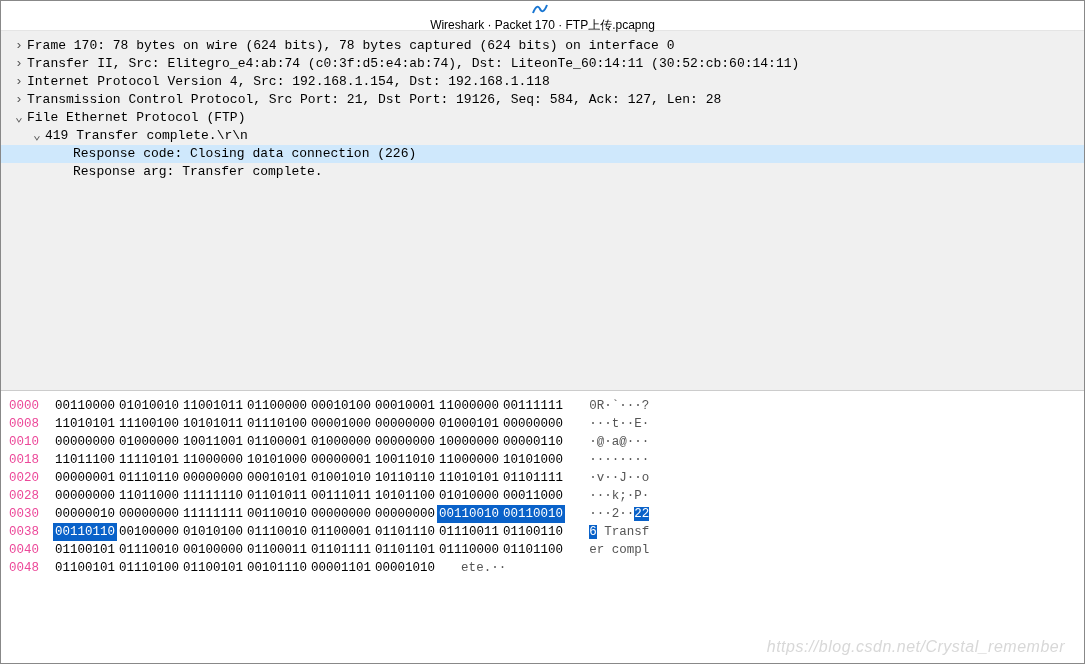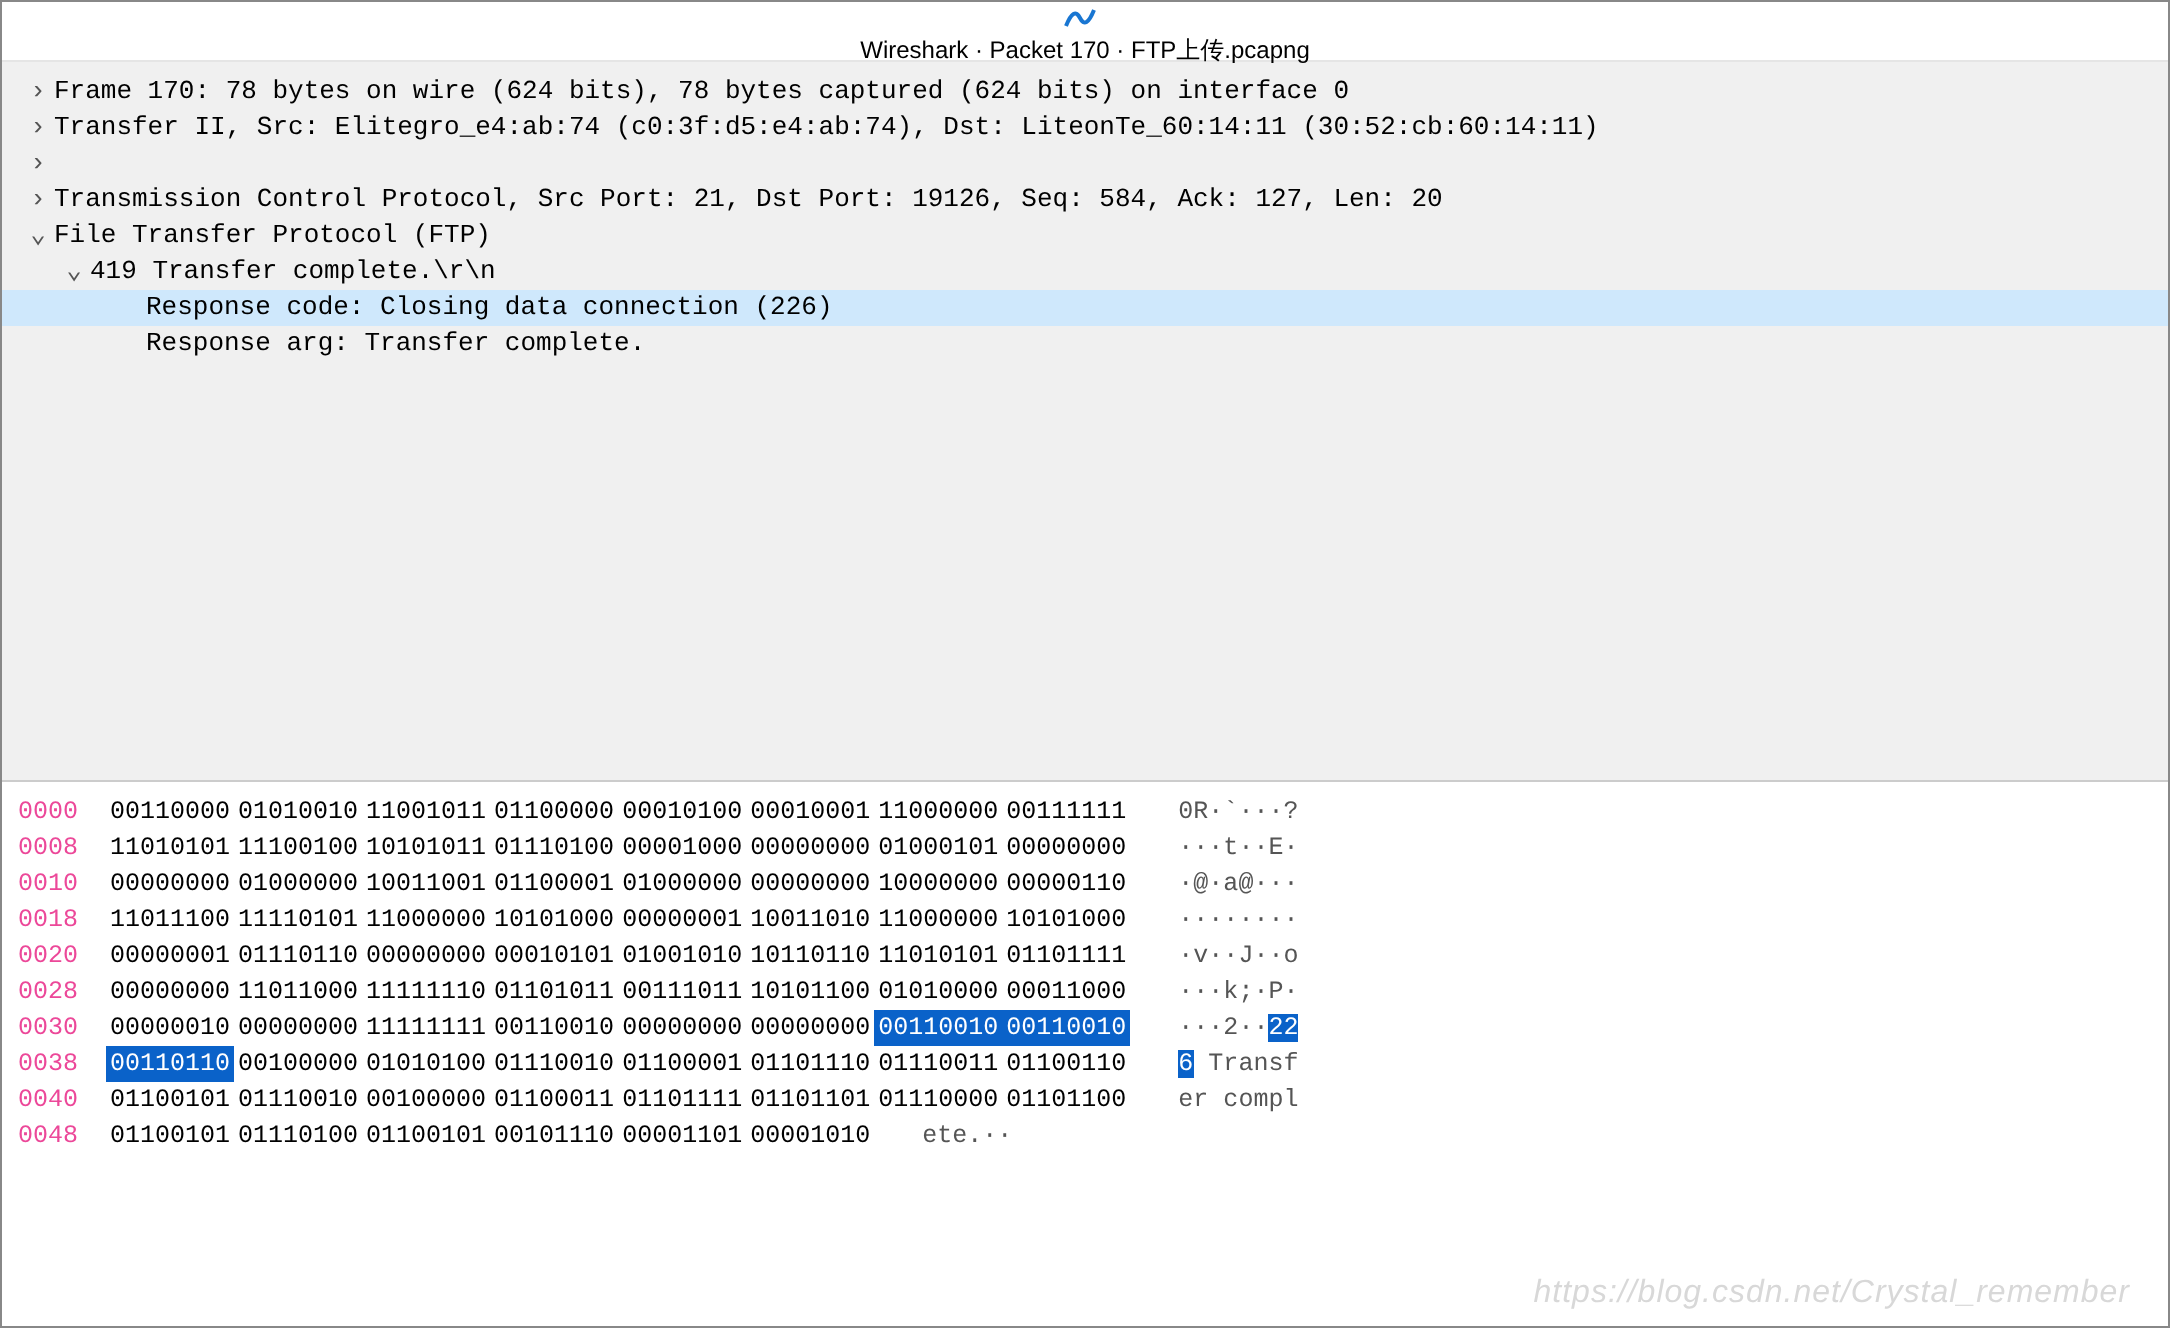--- a/index.html
+++ b/index.html
@@ -32,23 +32,23 @@
     <svg viewBox="0 0 16 16" width="16" height="16">
         <path d="M1 12 Q5 2 8 8 Q11 14 15 4" stroke="#1976d2" stroke-width="2" fill="none"></path>
       </svg>
   </span>
   <span class="title">Wireshark · Packet 170 · FTP上传.pcapng</span>
 </div>
 
 <div class="details-pane" id="tree-container">
     <div class="tree-row indent-0"><span class="caret">›</span><span>Frame 170: 78 bytes on wire (624 bits), 78 bytes captured (624 bits) on interface 0</span></div>
     <div class="tree-row indent-0"><span class="caret">›</span><span>Transfer II, Src: Elitegro_e4:ab:74 (c0:3f:d5:e4:ab:74), Dst: LiteonTe_60:14:11 (30:52:cb:60:14:11)</span></div>
-    <div class="tree-row indent-0"><span class="caret">›</span></div>
-    <div class="tree-row indent-0"><span class="caret">›</span><span>Transmission Control Protocol, Src Port: 21, Dst Port: 19126, Seq: 584, Ack: 127, Len: 20</span></div>
-    <div class="tree-row indent-0"><span class="caret">⌄</span><span>File Transfer Protocol (FTP)</span></div>
+    <div class="tree-row indent-0"><span class="caret">›</span><span>Internet Protocol Version 4, Src: 192.168.1.154, Dst: 192.168.1.118</span></div>
+    <div class="tree-row indent-0"><span class="caret">›</span><span>Transmission Control Protocol, Src Port: 21, Dst Port: 19126, Seq: 584, Ack: 127, Len: 28</span></div>
+    <div class="tree-row indent-0"><span class="caret">⌄</span><span>File Ethernet Protocol (FTP)</span></div>
     <div class="tree-row indent-1"><span class="caret">⌄</span><span>419 Transfer complete.\r\n</span></div>
     <div class="tree-row indent-2 highlight"><span class="caret"></span><span>Response code: Closing data connection (226)</span></div>
     <div class="tree-row indent-2"><span class="caret"></span><span>Response arg: Transfer complete.</span></div>
   </div>
 
 <div class="hex-pane" id="hex-container">
     <div class="hex-row"><span class="hex-offset">0000</span><span class="hex-bytes"><span class="byte">00110000</span> <span class="byte">01010010</span> <span class="byte">11001011</span> <span class="byte">01100000</span> <span class="byte">00010100</span> <span class="byte">00010001</span> <span class="byte">11000000</span> <span class="byte">00111111</span> </span><span class="hex-ascii"><span class="asc">0</span><span class="asc">R</span><span class="asc">·</span><span class="asc">`</span><span class="asc">·</span><span class="asc">·</span><span class="asc">·</span><span class="asc">?</span></span></div>
     <div class="hex-row"><span class="hex-offset">0008</span><span class="hex-bytes"><span class="byte">11010101</span> <span class="byte">11100100</span> <span class="byte">10101011</span> <span class="byte">01110100</span> <span class="byte">00001000</span> <span class="byte">00000000</span> <span class="byte">01000101</span> <span class="byte">00000000</span> </span><span class="hex-ascii"><span class="asc">·</span><span class="asc">·</span><span class="asc">·</span><span class="asc">t</span><span class="asc">·</span><span class="asc">·</span><span class="asc">E</span><span class="asc">·</span></span></div>
     <div class="hex-row"><span class="hex-offset">0010</span><span class="hex-bytes"><span class="byte">00000000</span> <span class="byte">01000000</span> <span class="byte">10011001</span> <span class="byte">01100001</span> <span class="byte">01000000</span> <span class="byte">00000000</span> <span class="byte">10000000</span> <span class="byte">00000110</span> </span><span class="hex-ascii"><span class="asc">·</span><span class="asc">@</span><span class="asc">·</span><span class="asc">a</span><span class="asc">@</span><span class="asc">·</span><span class="asc">·</span><span class="asc">·</span></span></div>
     <div class="hex-row"><span class="hex-offset">0018</span><span class="hex-bytes"><span class="byte">11011100</span> <span class="byte">11110101</span> <span class="byte">11000000</span> <span class="byte">10101000</span> <span class="byte">00000001</span> <span class="byte">10011010</span> <span class="byte">11000000</span> <span class="byte">10101000</span> </span><span class="hex-ascii"><span class="asc">·</span><span class="asc">·</span><span class="asc">·</span><span class="asc">·</span><span class="asc">·</span><span class="asc">·</span><span class="asc">·</span><span class="asc">·</span></span></div>

